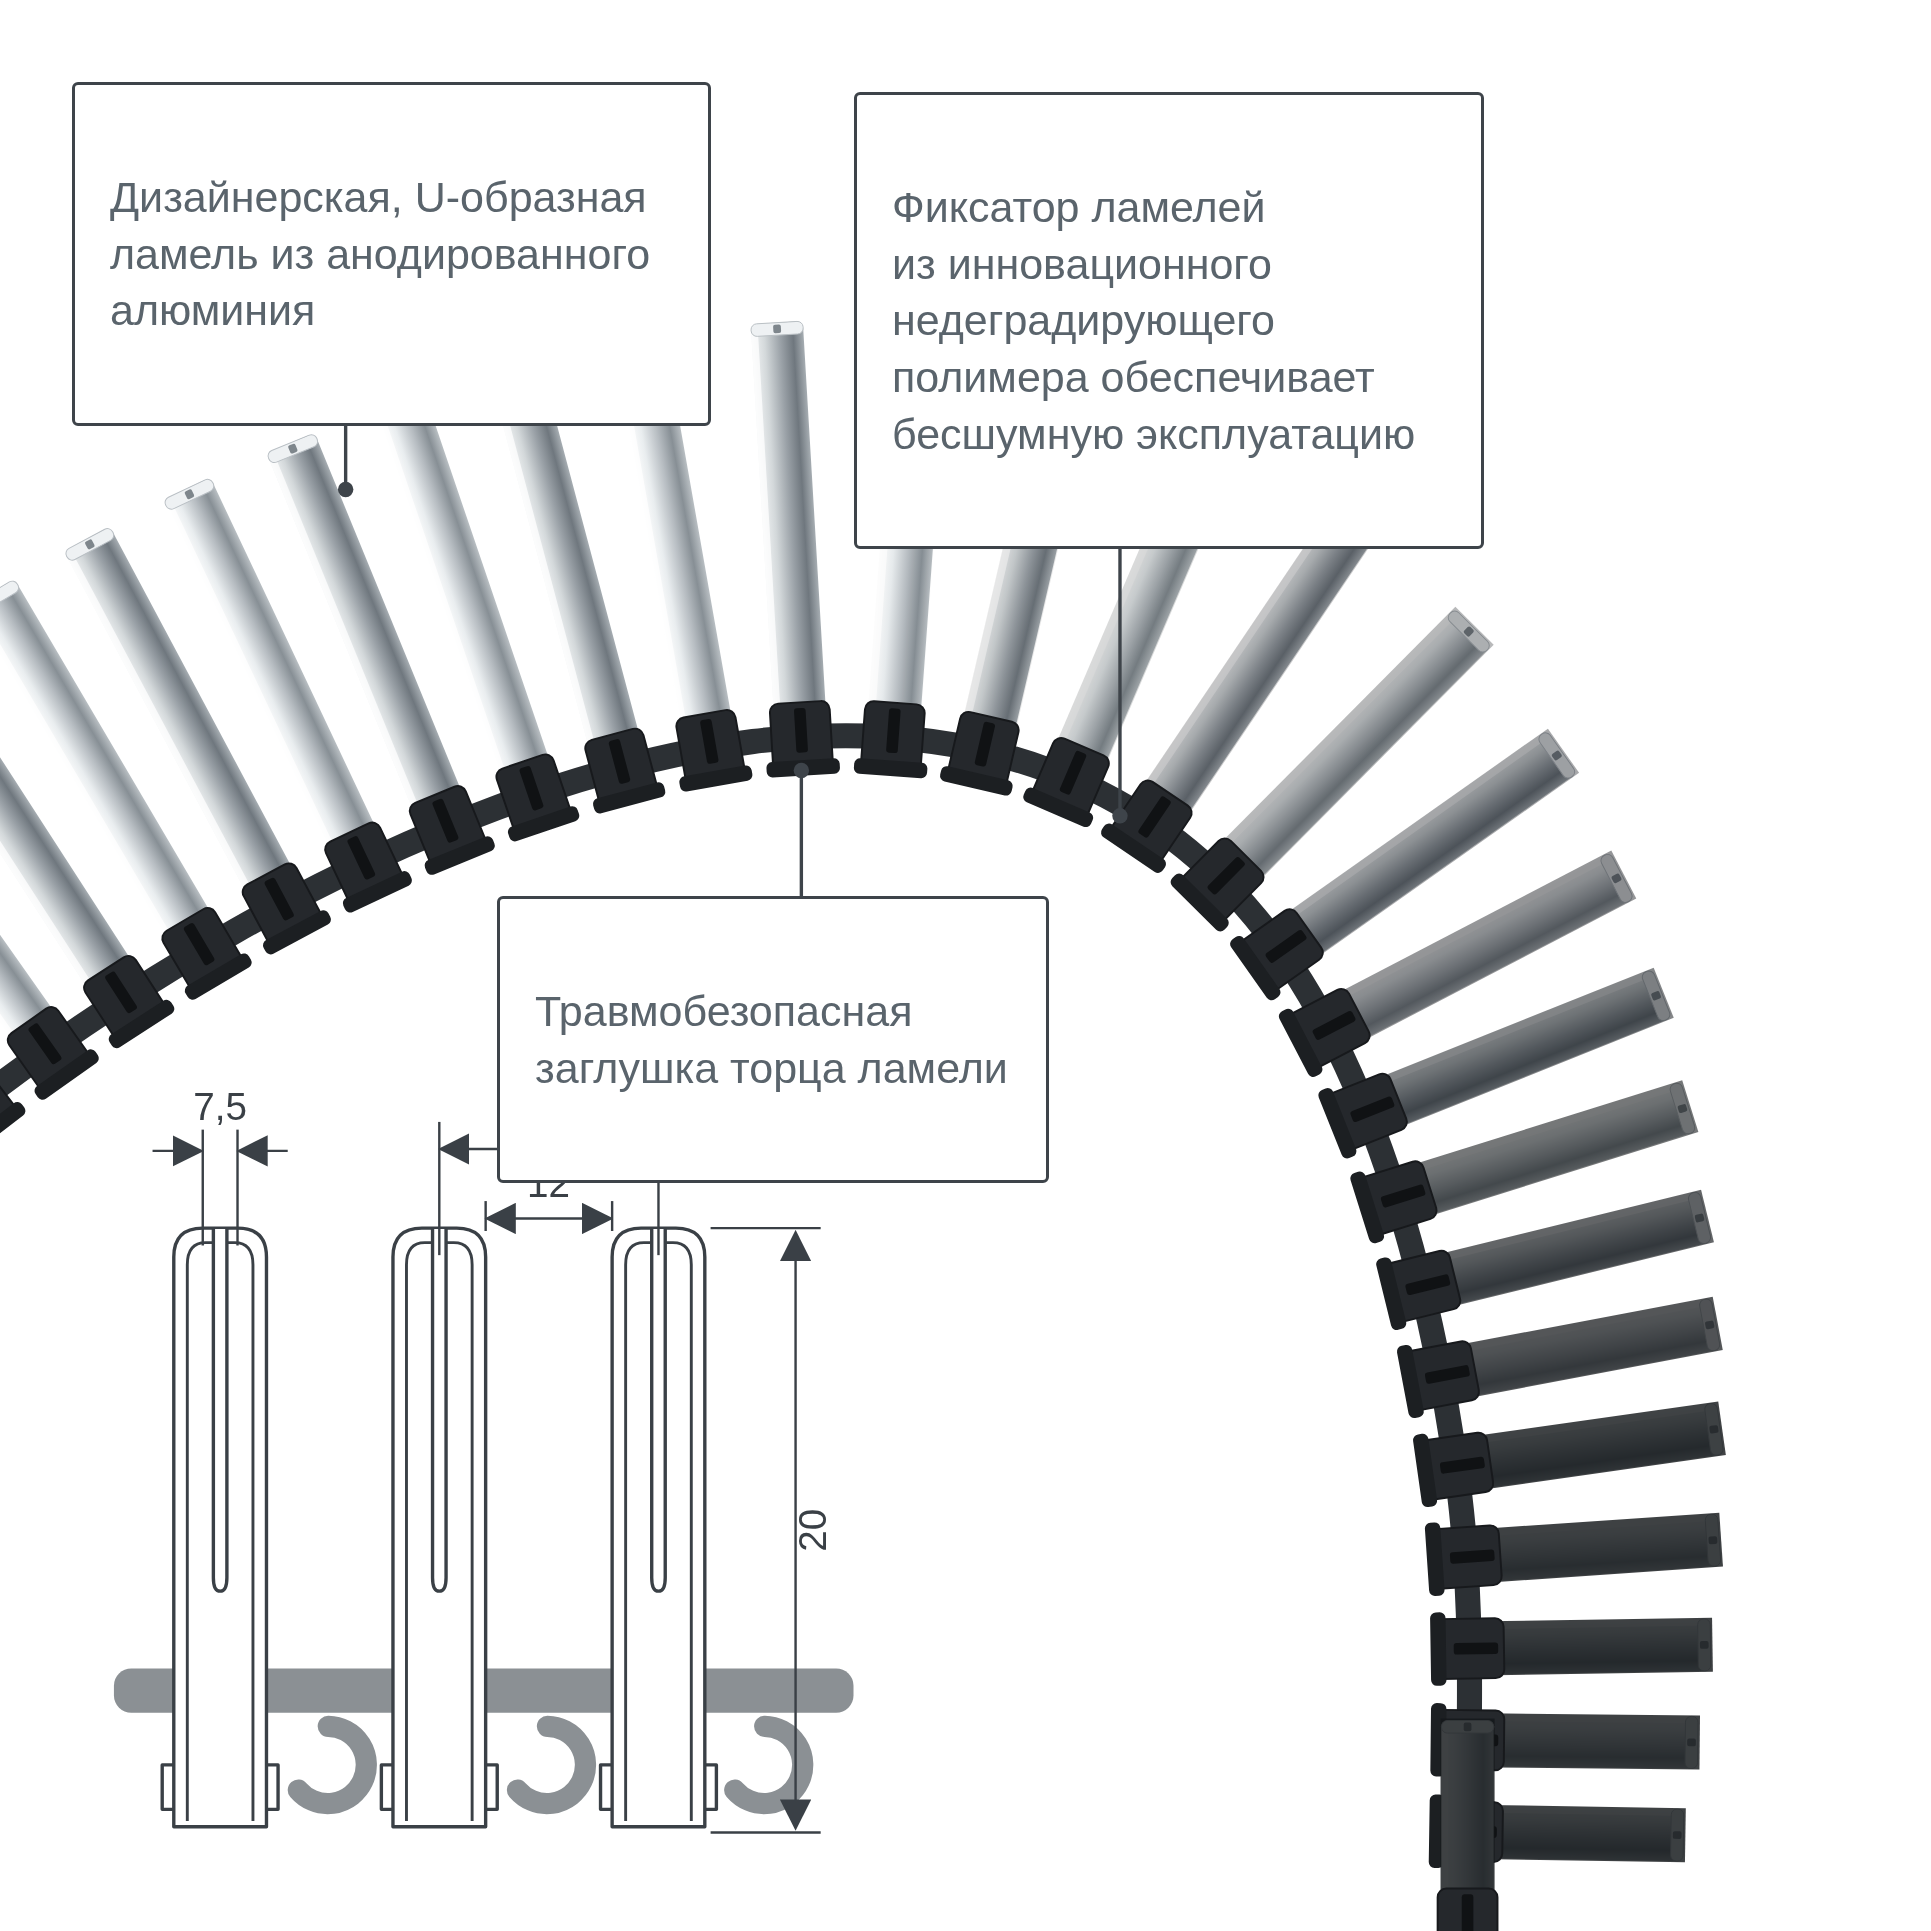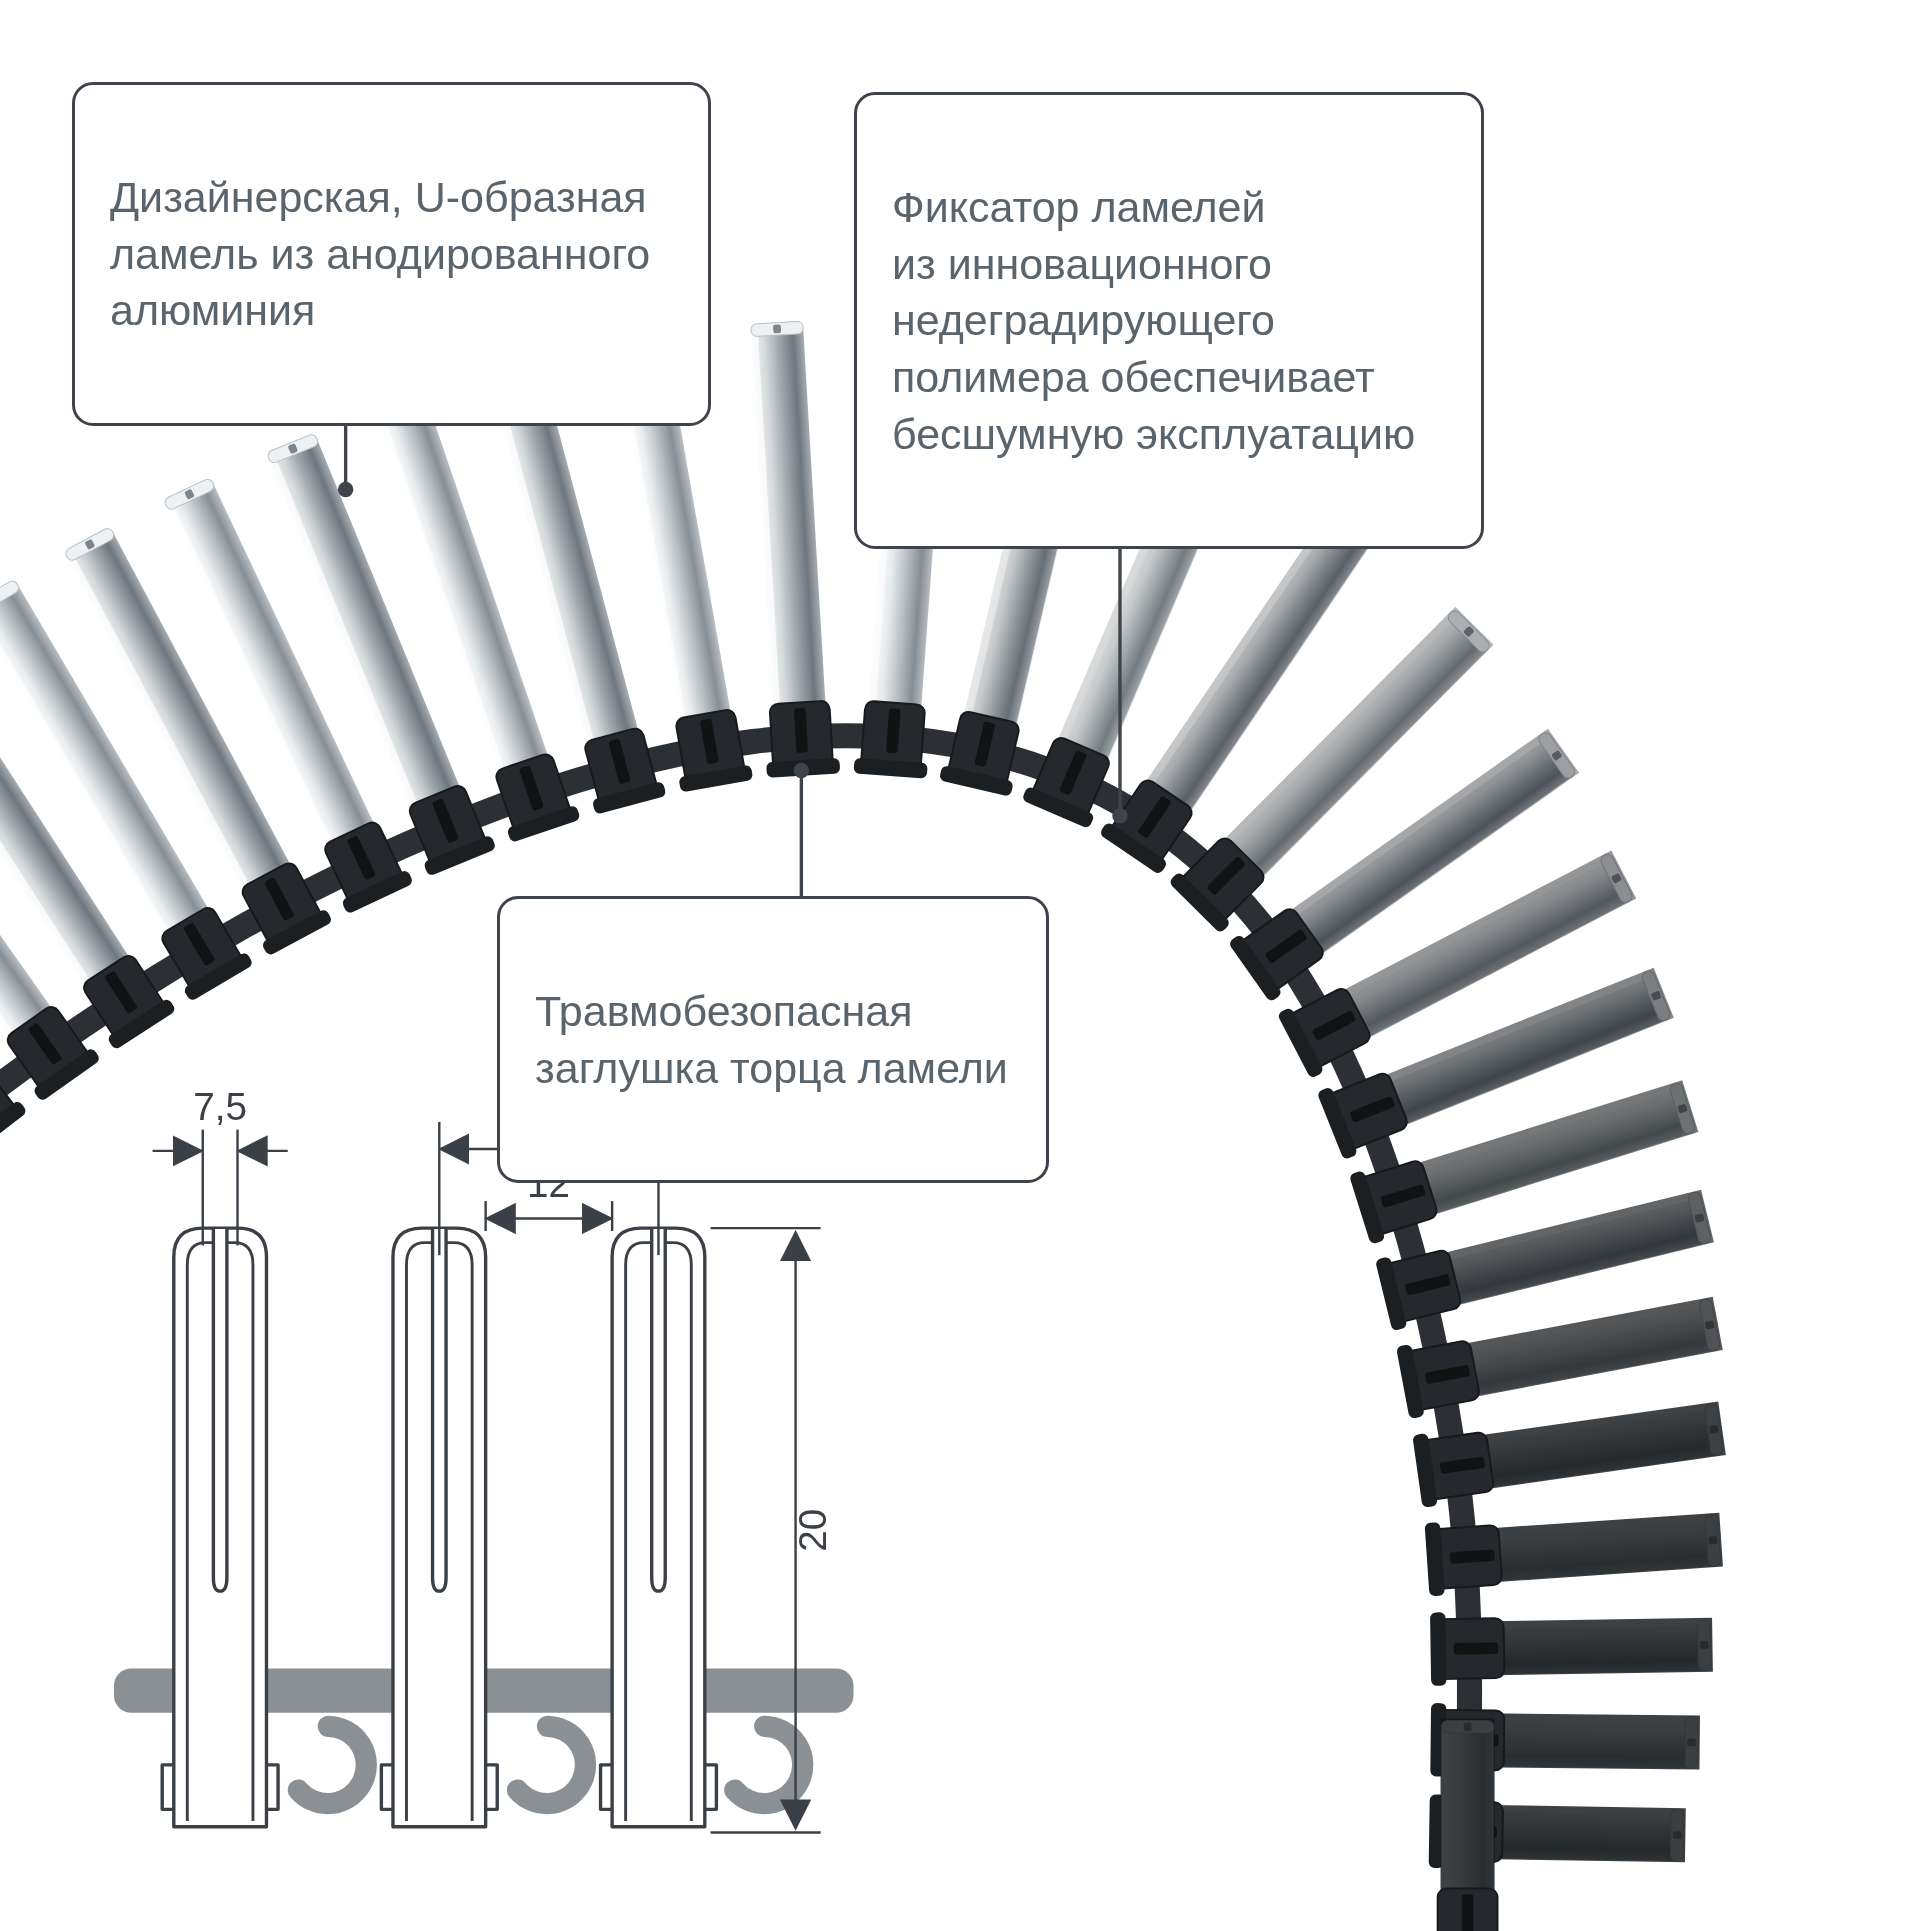--- a/index.html
+++ b/index.html
@@ -3,21 +3,21 @@
 <meta charset="utf-8">
 <style>
   html,body{margin:0;padding:0;background:#fff;}
   .stage{
     position:relative;width:1931px;height:1931px;overflow:hidden;background:#fff;
     font-family:"Liberation Sans","DejaVu Sans",sans-serif;
   }
   #scene{position:absolute;inset:0;width:1931px;height:1931px;}
   .callout{
     position:absolute;box-sizing:border-box;background:#fff;
-    border:3.4px solid var(--outline,#3e444a);border-radius:21px;
+    border:3.4px solid var(--outline,#3e444a);border-radius:6px;
     padding:27px 35px;color:var(--callout-text,#5a646c);
     font-size:43px;line-height:1.32;white-space:pre-line;z-index:5;
   }
   .callout p{margin:0;white-space:pre-line;}
   #callout-lamella{left:72px;top:82px;width:639px;}
   #callout-fixator{left:854px;top:92px;width:630px;}
   #callout-endcap{left:497px;top:896px;width:552px;}
   .band{fill:none;stroke:var(--band-dark,#2c3034);stroke-width:26;stroke-linecap:round;}
   .leader-line{stroke:var(--outline,#3e444a);stroke-width:3.5;}
   .leader-dot{fill:var(--outline,#3e444a);}

